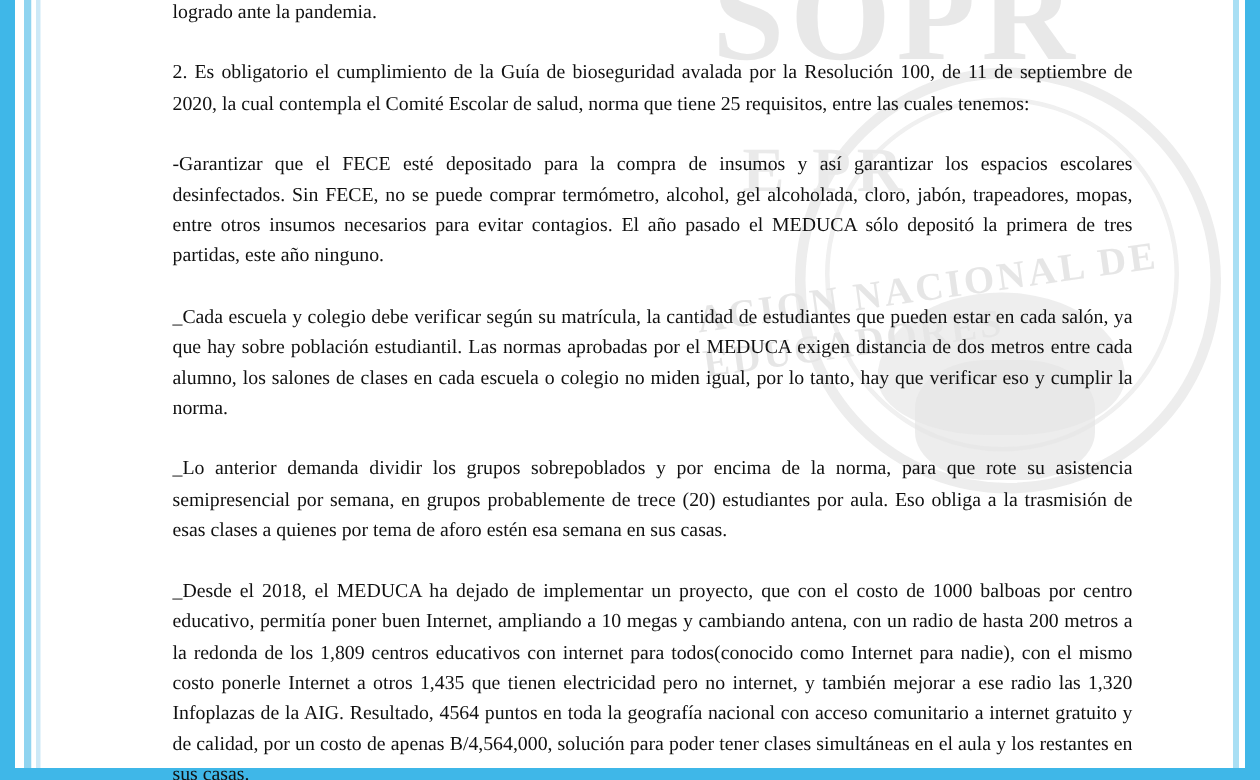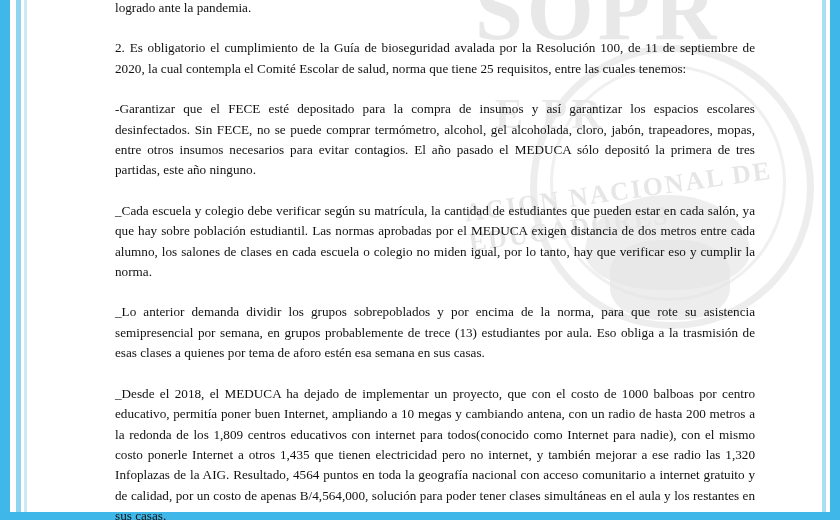--- a/index.html
+++ b/index.html
@@ -225,19 +225,19 @@
 
   <div class="content">
     <p class="para clip-top">logrado ante la pandemia.</p>
     <div class="spacer"></div>
     <p class="para">2. Es obligatorio el cumplimiento de la Guía de bioseguridad avalada por la Resolución 100, de 11 de septiembre de 2020, la cual contempla el Comité Escolar de salud, norma que tiene 25 requisitos, entre las cuales tenemos:</p>
     <div class="spacer"></div>
     <p class="para">-Garantizar que el FECE esté depositado para la compra de insumos y así garantizar los espacios escolares desinfectados. Sin FECE, no se puede comprar termómetro, alcohol, gel alcoholada, cloro, jabón, trapeadores, mopas, entre otros insumos necesarios para evitar contagios. El año pasado el MEDUCA sólo depositó la primera de tres partidas, este año ninguno.</p>
     <div class="spacer"></div>
     <p class="para">_Cada escuela y colegio debe verificar según su matrícula, la cantidad de estudiantes que pueden estar en cada salón, ya que hay sobre población estudiantil. Las normas aprobadas por el MEDUCA exigen distancia de dos metros entre cada alumno, los salones de clases en cada escuela o colegio no miden igual, por lo tanto, hay que verificar eso y cumplir la norma.</p>
     <div class="spacer"></div>
-    <p class="para">_Lo anterior demanda dividir los grupos sobrepoblados y por encima de la norma, para que rote su asistencia semipresencial por semana, en grupos probablemente de trece (13) estudiantes por aula. Eso obliga a la trasmisión de esas clases a quienes por tema de aforo estén esa semana en sus casas.</p>
+    <p class="para">_Lo anterior demanda dividir los grupos sobrepoblados y por encima de la norma, para que rote su asistencia semipresencial por semana, en grupos probablemente de trece (20) estudiantes por aula. Eso obliga a la trasmisión de esas clases a quienes por tema de aforo estén esa semana en sus casas.</p>
     <div class="spacer"></div>
     <p class="para">_Desde el 2018, el MEDUCA ha dejado de implementar un proyecto, que con el costo de 1000 balboas por centro educativo, permitía poner buen Internet, ampliando a 10 megas y cambiando antena, con un radio de hasta 200 metros a la redonda de los 1,809 centros educativos con internet para todos(conocido como Internet para nadie), con el mismo costo ponerle Internet a otros 1,435 que tienen electricidad pero no internet, y también mejorar a ese radio las 1,320 Infoplazas de la AIG. Resultado, 4564 puntos en toda la geografía nacional con acceso comunitario a internet gratuito y de calidad, por un costo de apenas B/4,564,000, solución para poder tener clases simultáneas en el aula y los restantes en sus casas.</p>
 
   </div>
 
 </div>
 
 </body></html>

